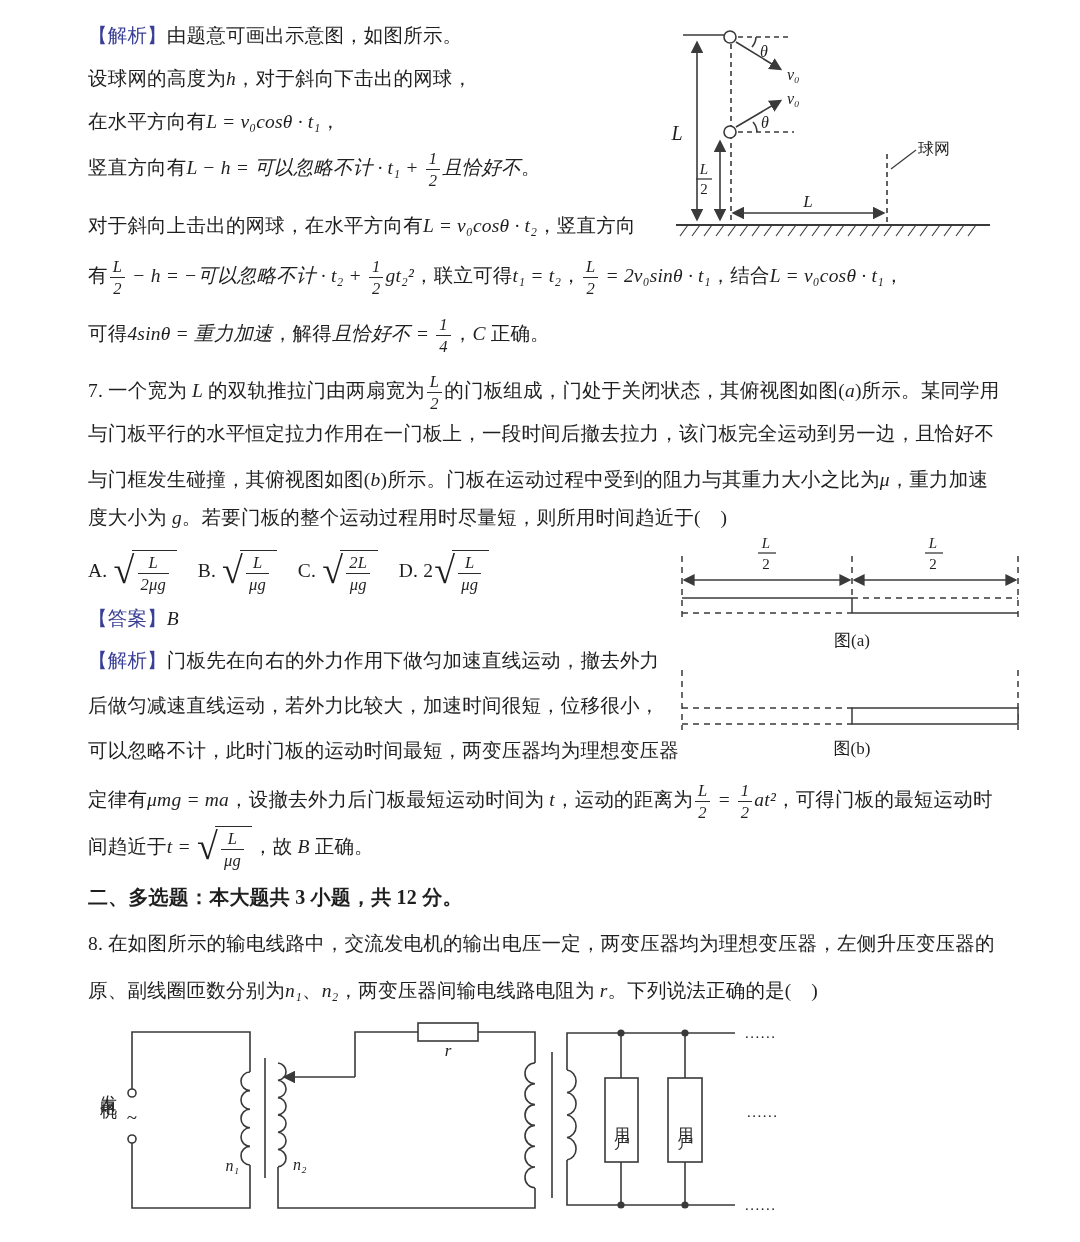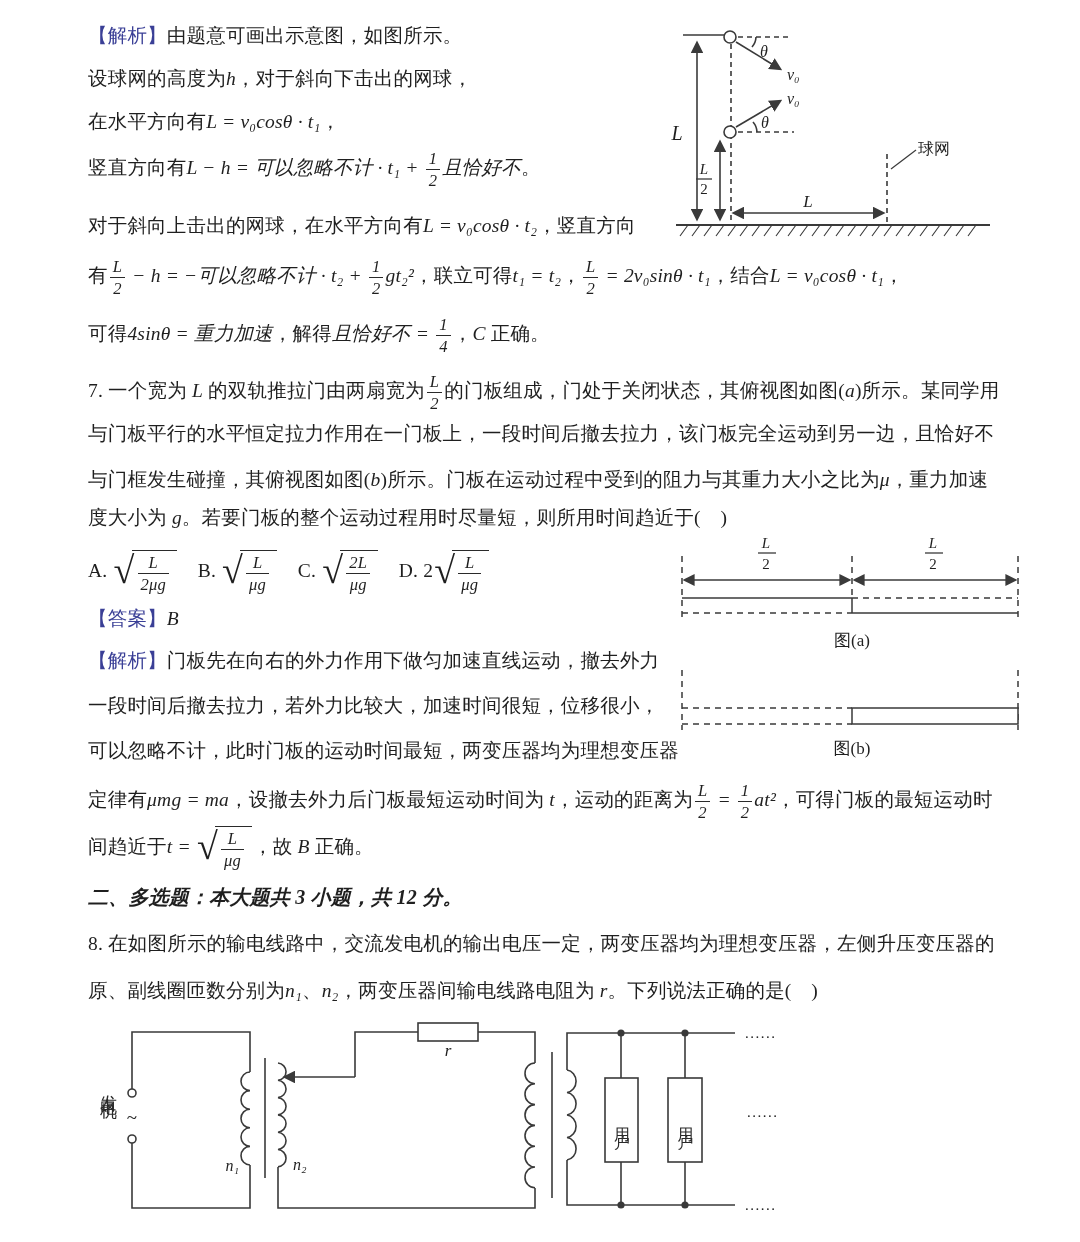--- a/index.html
+++ b/index.html
@@ -6,21 +6,21 @@
   body{
     width:1080px;height:1242px;position:relative;background:#ffffff;
     font-family:"Liberation Serif", serif;color:#1f1f1f;overflow:hidden;
   }
   .line{
     position:absolute;left:88px;white-space:nowrap;
     font-size:19.5px;line-height:30px;letter-spacing:0.2px;
   }
   .lab{color:#3a3f96;}
   .mv{font-style:italic;font-family:"Liberation Serif", serif;}
-  .bold{font-weight:bold;font-size:20px;font-style:italic;}
+  .bold{font-weight:bold;font-size:20px;}
   .frac{
     display:inline-flex;flex-direction:column;text-align:center;
     vertical-align:middle;font-size:0.85em;line-height:1.15;
     font-style:italic;margin:0 2px;
   }
   .frac .num{border-bottom:1.4px solid #2a2a2a;padding:0 3px 1px 3px;}
   .frac .den{padding:1px 3px 0 3px;}
   .sqrt{display:inline-flex;align-items:center;vertical-align:middle;margin:0 1px;}
   .sqrt .rad{font-size:38px;line-height:0.8;font-style:normal;margin-right:-3px;transform:translateY(-2px);}
   .sqrt .sqc{border-top:1.6px solid #2a2a2a;padding:2px 6px 0 4px;display:inline-flex;align-items:center;}
@@ -98,21 +98,21 @@
       <span class="sqc">
         <span class="frac">
           <span class="num">L</span>
           <span class="den">μg</span>
         </span>
       </span>
     </span></div>
 <div class="line" style="top:604px"><span class="lab">【答案】</span><span class="mv">B</span></div>
 
 <div class="line" style="top:646px"><span class="lab">【解析】</span>门板先在向右的外力作用下做匀加速直线运动，撤去外力</div>
-<div class="line" style="top:691px">一段时间后撤去拉力，若外力比较大，加速时间很短，位移很小，</div>
+<div class="line" style="top:691px">后做匀减速直线运动，若外力比较大，加速时间很短，位移很小，</div>
 <div class="line" style="top:736px">可以忽略不计，此时门板的运动时间最短，两变压器均为理想变压器</div>
 <div class="line" style="top:781px">定律有<span class="mv">μmg = ma</span>，设撤去外力后门板最短运动时间为 <span class="mv">t</span>，运动的距离为<span class="frac">
       <span class="num">L</span>
       <span class="den">2</span>
     </span><span class="mv"> = </span><span class="frac">
       <span class="num">1</span>
       <span class="den">2</span>
     </span><span class="mv">at²</span>，可得门板的最短运动时</div>
 <div class="line" style="top:826px">间趋近于<span class="mv">t = </span><span class="sqrt">
       <span class="rad">√</span>

